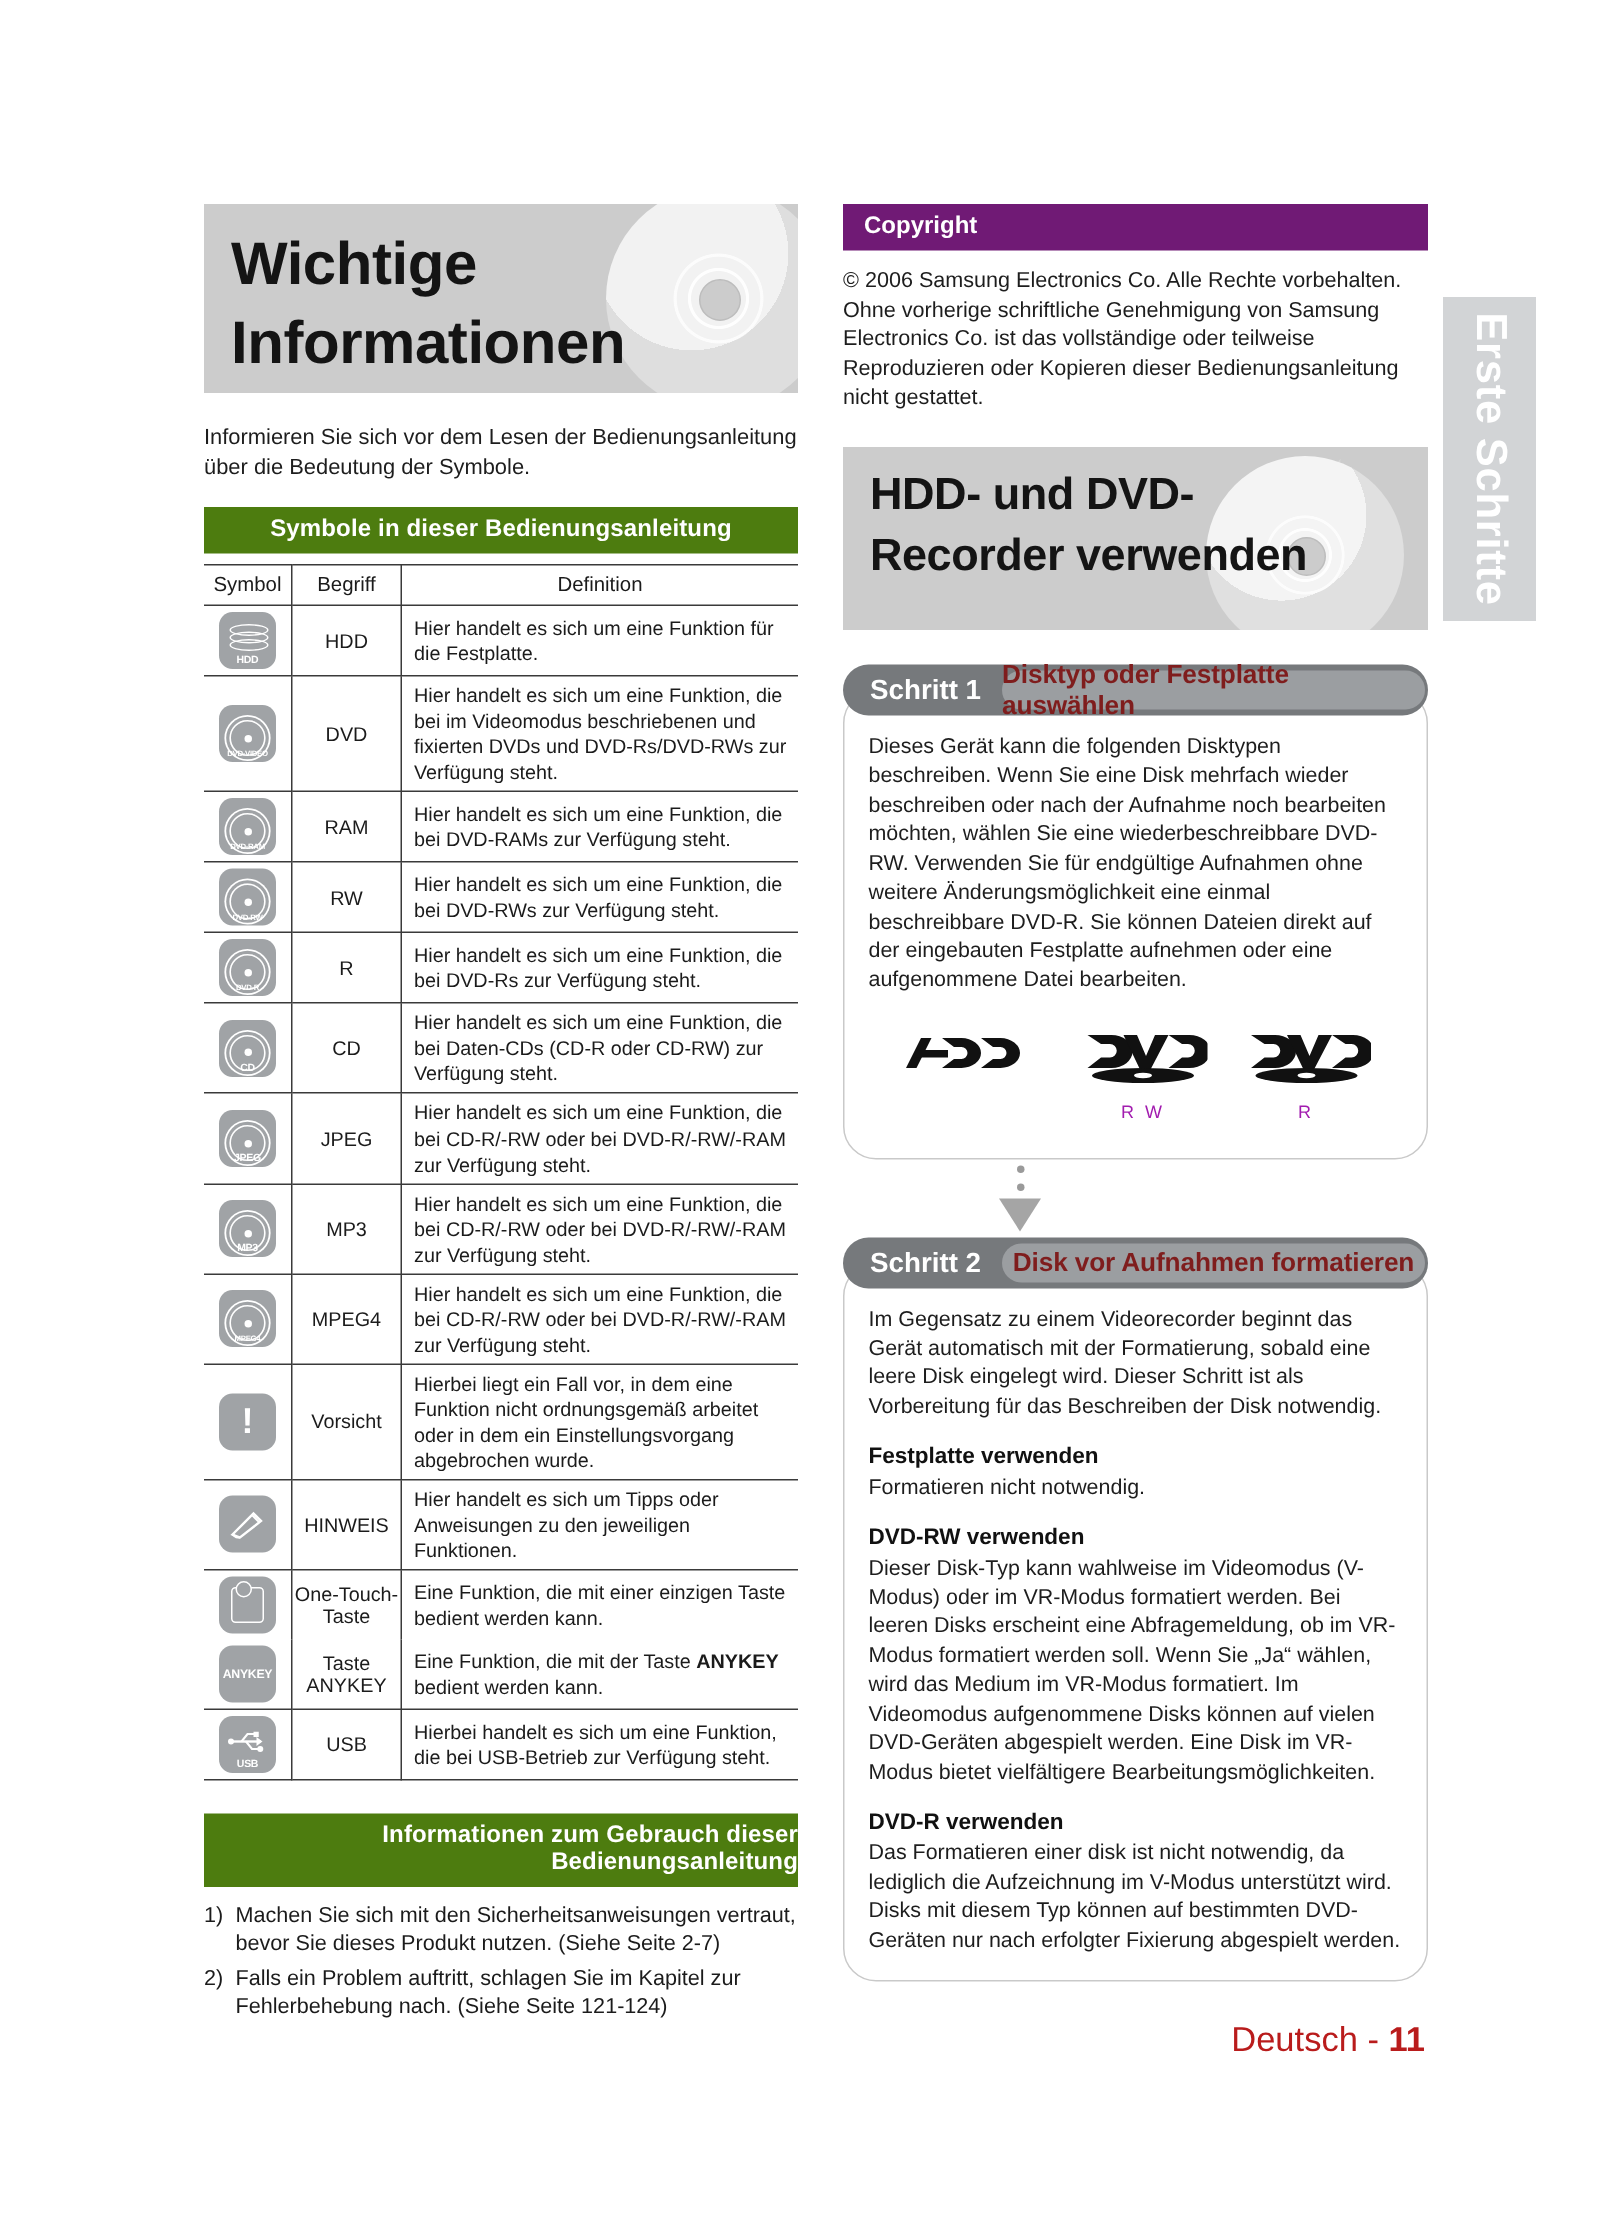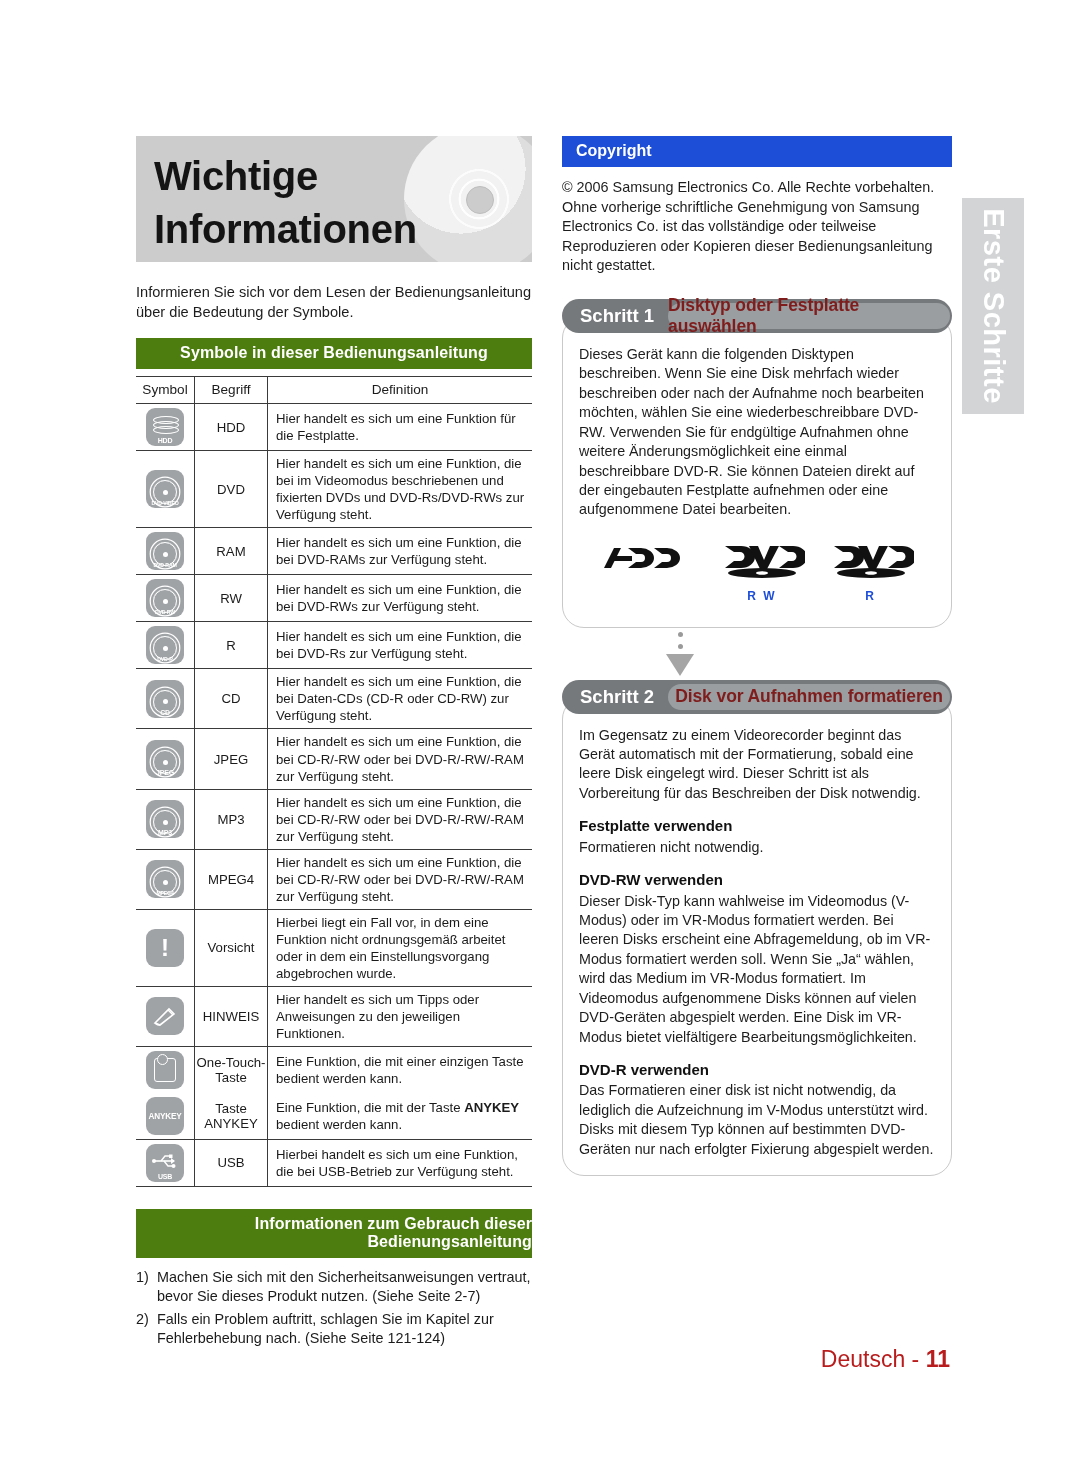--- a/index.html
+++ b/index.html
@@ -165,21 +165,21 @@
   }
   ol.notes li{
     position:relative;padding-left:21px;margin-bottom:3px;
   }
   ol.notes li .num{position:absolute;left:0;top:0;}
 
   
   .col-right{position:absolute;left:562px;top:136px;width:390px;}
 
   .bar-right{
-    background:#1d4ed8;color:#fff;font-size:16px;font-weight:bold;
+    background:#701a75;color:#fff;font-size:16px;font-weight:bold;
     padding:6px 0 7px 14px;
   }
   .copy-text{
     margin-top:11px;font-size:14.4px;line-height:1.36;color:#1d1d1d;
   }
 
   .hero2{
     position:relative;margin-top:22px;height:122px;background:#cccccc;overflow:hidden;
   }
   .hero2 .disc{
@@ -234,21 +234,21 @@
   }
   .step-body h4+p{margin-top:1px;}
 
   
   .logos{
     display:flex;align-items:flex-start;justify-content:space-around;
     margin:22px 10px 6px 10px;
   }
   .logo{position:relative;text-align:center;}
   .logo .lbl{
-    font-size:12px;font-weight:bold;letter-spacing:2px;margin-top:1px;color:#1d4ed8;
+    font-size:12px;font-weight:normal;letter-spacing:2px;margin-top:1px;color:#a21caf;
   }
 
   
   .arrow-wrap{
     position:relative;height:52px;
   }
   .arrow-wrap .dot{
     position:absolute;left:116px;width:5px;height:5px;border-radius:50%;background:#9a9a9a;
   }
   .arrow-wrap .dot.d1{top:4px;}
@@ -480,20 +480,28 @@
         <span>Falls ein Problem auftritt, schlagen Sie im Kapitel zur Fehlerbehebung nach. (Siehe Seite 121-124)</span>
       </li>
     </ol>
   </div>
 
   <div class="col-right">
 
     <div class="bar-right">Copyright</div>
     <div class="copy-text">© 2006 Samsung Electronics Co. Alle Rechte vorbehalten. Ohne vorherige schriftliche Genehmigung von Samsung Electronics Co. ist das vollständige oder teilweise Reproduzieren oder Kopieren dieser Bedienungsanleitung nicht gestattet.</div>
 
+    <div class="hero2">
+      <div class="wedge"></div>
+      <div class="disc"></div>
+      <div class="hero2-text">
+        <span>HDD- und DVD-</span>
+        <span>Recorder verwenden</span>
+      </div>
+    </div>
 
     <div class="step">
       <div class="step-head">
         <div class="step-num">Schritt 1</div>
         <div class="step-pill">Disktyp oder Festplatte auswählen</div>
       </div>
       <div class="step-body">
         <p>Dieses Gerät kann die folgenden Disktypen beschreiben. Wenn Sie eine Disk mehrfach wieder beschreiben oder nach der Aufnahme noch bearbeiten möchten, wählen Sie eine wiederbeschreibbare DVD-RW. Verwenden Sie für endgültige Aufnahmen ohne weitere Änderungsmöglichkeit eine einmal beschreibbare DVD-R. Sie können Dateien direkt auf der eingebauten Festplatte aufnehmen oder eine aufgenommene Datei bearbeiten.</p>
         <div class="logos">
           <div class="logo">

